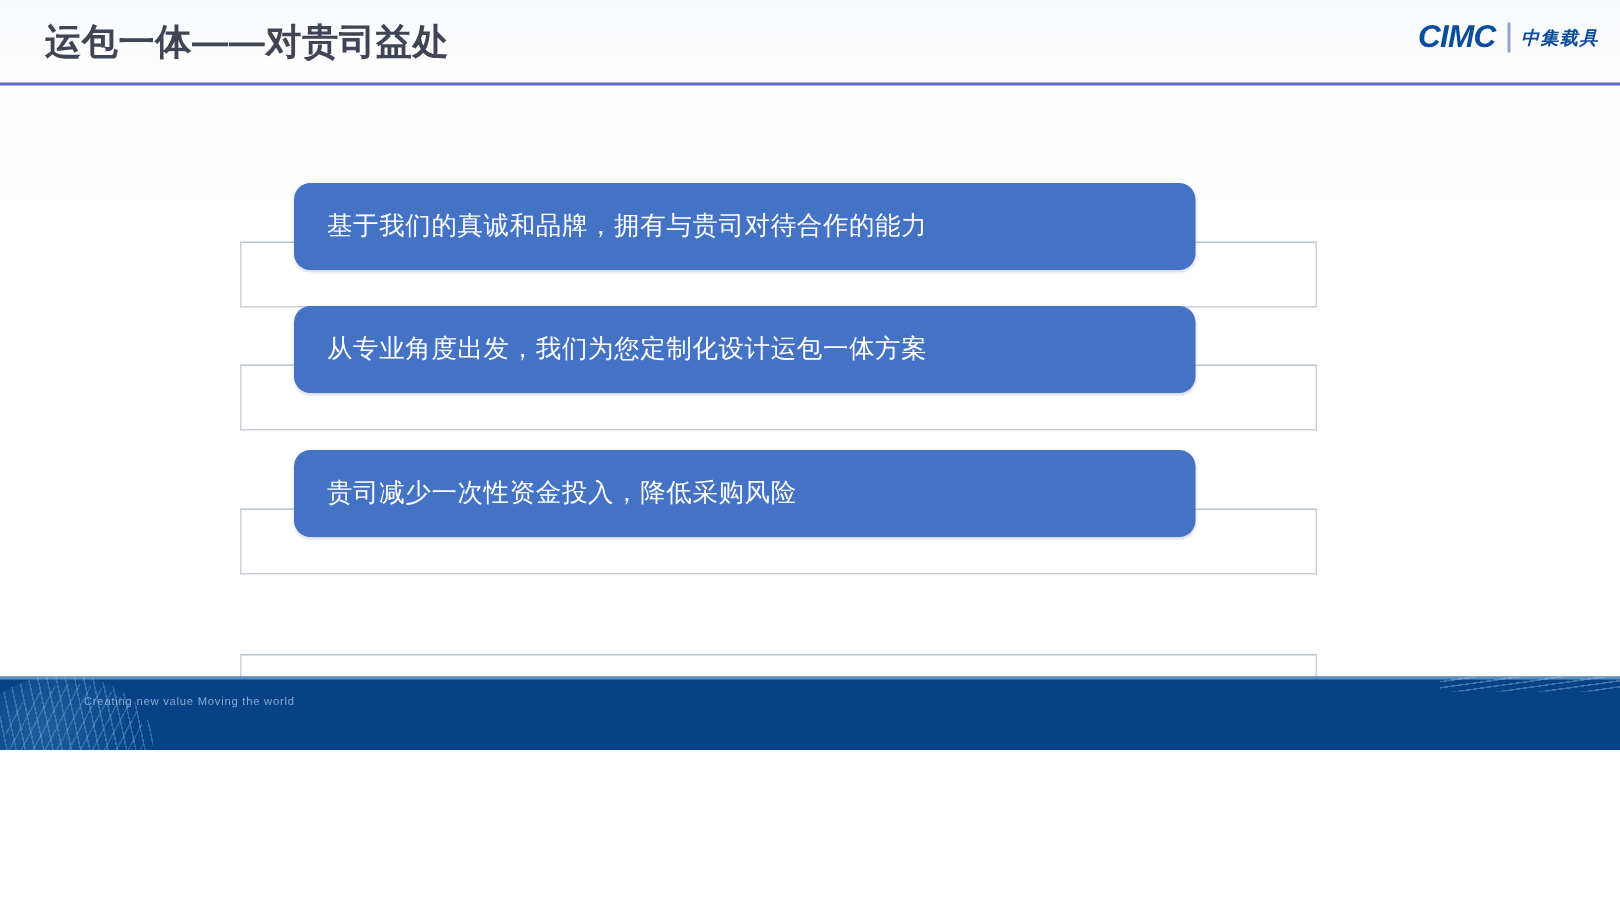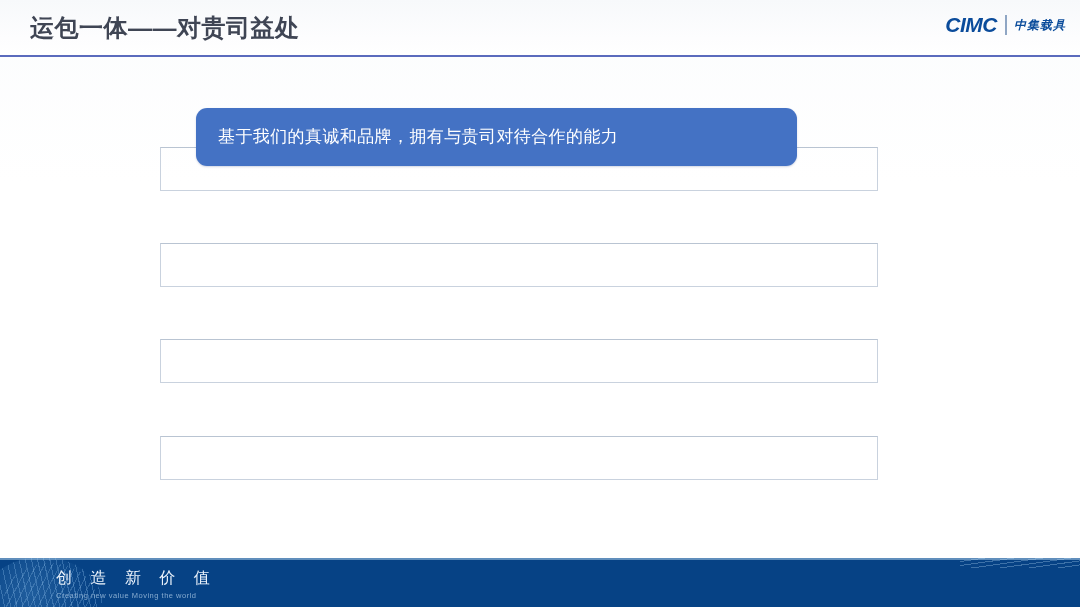--- a/index.html
+++ b/index.html
@@ -9,21 +9,21 @@
   body {
     width: 1080px;
     height: 607px;
     background: #ffffff;
     font-family: "Liberation Sans", sans-serif;
     overflow: hidden;
   }
   .slide {
     position: relative;
     width: 1080px;
-    height: 607px;
+    height: 500px;
     background: linear-gradient(180deg, #fbfcfd 0%, #ffffff 30%, #ffffff 100%);
     overflow: hidden;
   }
 
   
   .header {
     position: absolute;
     left: 0; top: 0;
     width: 1080px;
     height: 55px;
@@ -209,45 +209,50 @@
     <div class="logo">
       <span class="logo-mark">CIMC</span>
       <span class="logo-divider"></span>
       <span class="logo-cn">中集载具</span>
     </div>
   </div>
   <div class="header-rule"></div>
 
   <div class="rows">
 
-    <div class="row" style="top:102px;">
+    <div class="row" style="top:116px;">
       <div class="row-outline"></div>
       <div class="row-box">
         <span class="row-text">基于我们的真诚和品牌，拥有与贵司对待合作的能力</span>
       </div>
     </div>
 
     <div class="row" style="top:198px;">
       <div class="row-outline"></div>
+      <div class="row-box">
+        <span class="row-text">从专业角度出发，我们为您定制化设计运包一体方案</span>
+      </div>
     </div>
 
     <div class="row" style="top:294px;">
       <div class="row-outline"></div>
+      <div class="row-box">
+        <span class="row-text">贵司减少一次性资金投入，降低采购风险</span>
+      </div>
     </div>
 
     <div class="row" style="top:391px;">
       <div class="row-outline"></div>
     </div>
 
   </div>
 
   <div class="footer">
     <div class="footer-topline"></div>
     <div class="footer-globe"></div>
     <div class="footer-globe2"></div>
     <div class="footer-wave"></div>
     <div class="footer-slogan-wrap">
-      <div class="footer-slogan-cn">创 造 新 价 值</div>
       <div class="footer-slogan-en">Creating new value  Moving the world</div>
     </div>
   </div>
 
 </div>
 
 </body></html>

